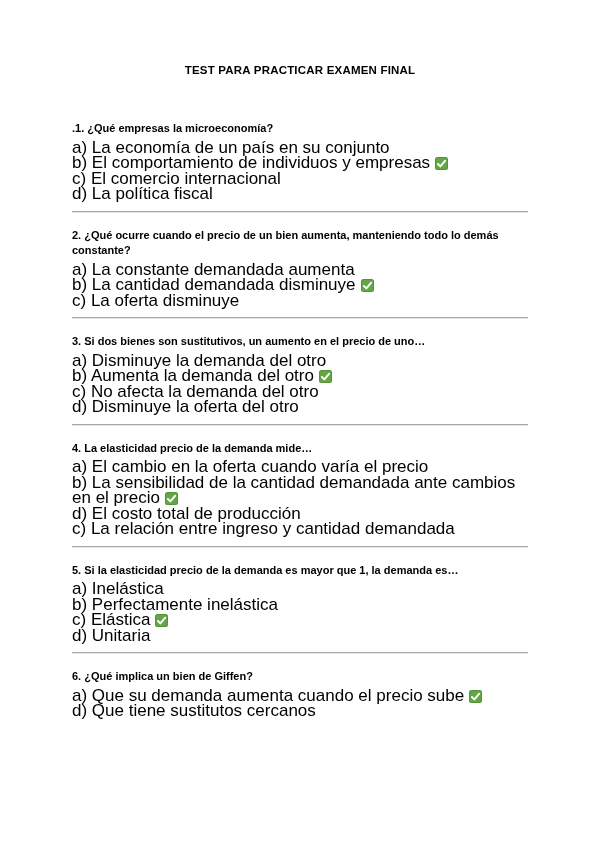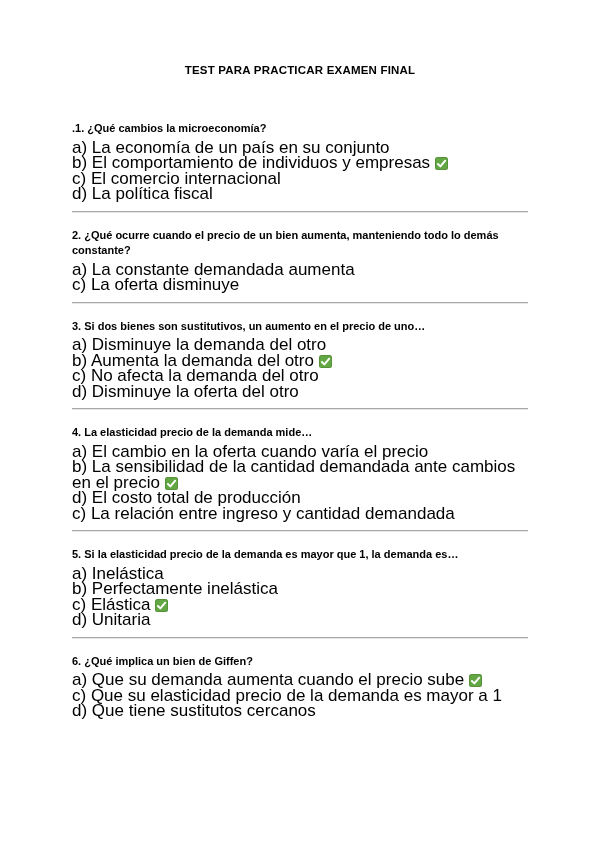--- a/index.html
+++ b/index.html
@@ -57,40 +57,43 @@
   }
 </style>
 </head>
 <body style="background: rgb(255, 255, 255); color: rgb(0, 0, 0);">
 
 <div class="page">
   <h1 class="doc-title">TEST PARA PRACTICAR EXAMEN FINAL</h1>
 
   <div id="questions-container">
   <section class="question">
-    <h2 class="q-heading">.1. ¿Qué cambios la microeconomía?</h2>
+    <h2 class="q-heading">.1. ¿Qué empresas la microeconomía?</h2>
     <div class="q-options">
   <p class="option"><span>a) La economía de un país en su conjunto</span></p>
 
   <p class="option"><span>b) El comportamiento de individuos y empresas</span><span class="check" style="background-color: rgb(99, 167, 68);"><svg viewBox="0 0 16 16" aria-hidden="true">
                 <path d="M3.6 8.6 L6.6 11.6 L12.6 4.6" stroke="#ffffff" stroke-width="2.4" fill="none" stroke-linecap="round" stroke-linejoin="round"></path>
               </svg></span></p>
 
   <p class="option"><span>c) El comercio internacional</span></p>
 
   <p class="option"><span>d) La política fiscal</span></p>
 </div>
     <hr class="divider" style="background: rgb(168, 168, 168);">
   </section>
 
   <section class="question">
     <h2 class="q-heading">2. ¿Qué ocurre cuando el precio de un bien aumenta, manteniendo todo lo demás constante?</h2>
     <div class="q-options">
   <p class="option"><span>a) La constante demandada aumenta</span></p>
 
+  <p class="option"><span>b) La cantidad demandada disminuye</span><span class="check" style="background-color: rgb(99, 167, 68);"><svg viewBox="0 0 16 16" aria-hidden="true">
+                <path d="M3.6 8.6 L6.6 11.6 L12.6 4.6" stroke="#ffffff" stroke-width="2.4" fill="none" stroke-linecap="round" stroke-linejoin="round"></path>
+              </svg></span></p>
 
   <p class="option"><span>c) La oferta disminuye</span></p>
 
 </div>
     <hr class="divider" style="background: rgb(168, 168, 168);">
   </section>
 
   <section class="question">
     <h2 class="q-heading">3. Si dos bienes son sustitutivos, un aumento en el precio de uno…</h2>
     <div class="q-options">
@@ -140,20 +143,19 @@
   </section>
 
   <section class="question">
     <h2 class="q-heading">6. ¿Qué implica un bien de Giffen?</h2>
     <div class="q-options">
   <p class="option"><span>a) Que su demanda aumenta cuando el precio sube</span><span class="check" style="background-color: rgb(99, 167, 68);"><svg viewBox="0 0 16 16" aria-hidden="true">
                 <path d="M3.6 8.6 L6.6 11.6 L12.6 4.6" stroke="#ffffff" stroke-width="2.4" fill="none" stroke-linecap="round" stroke-linejoin="round"></path>
               </svg></span></p>
 
 
-  <p class="option"><span>c) Que su elasticidad precio de la demanda es mayor a 1</span></p>
 
   <p class="option"><span>d) Que tiene sustitutos cercanos</span></p>
 </div>
 
   </section>
 </div>
 </div>
 
 </body></html>

